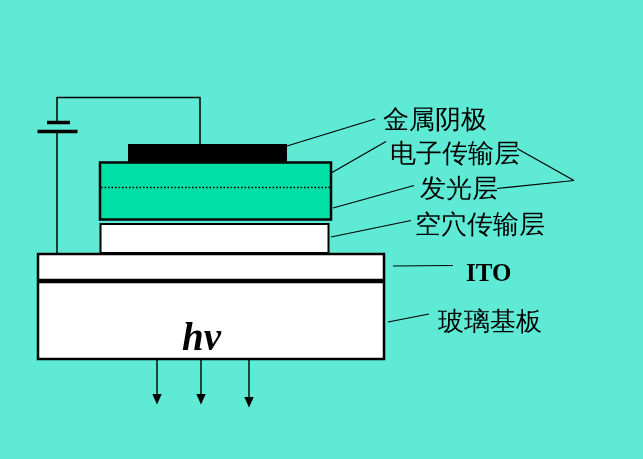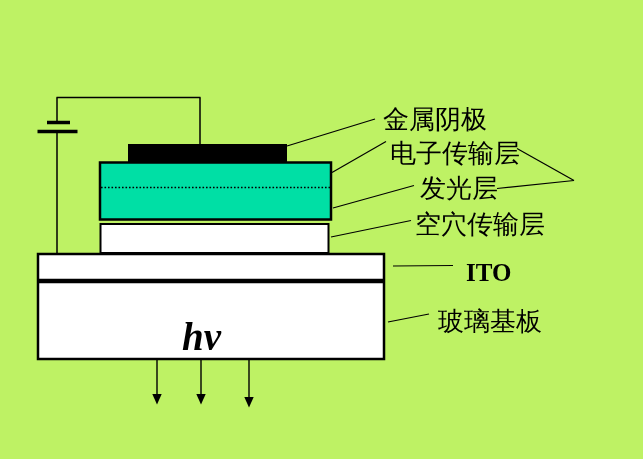--- a/index.html
+++ b/index.html
@@ -3,21 +3,21 @@
 <meta charset="utf-8">
 <style>
   :root{
     --color-emitting_layer:#00dfa5;
     --color-ink:#000000;
   }
   html,body{margin:0;padding:0;background:#ffffff;}
   .stage{
     position:relative;
     width:643px;height:459px;
-    background:#bef264;
+    background:#5eead4;
     overflow:hidden;
     font-family:"Liberation Serif","DejaVu Serif",serif;
   }
   svg{display:block;}
   .ink{stroke:var(--color-ink);}
   .eml-fill{fill:var(--color-emitting_layer);}
   .cjk-label{
     font-family:"Liberation Serif","DejaVu Serif",serif;
     font-size:26px;
     fill:var(--color-ink);

